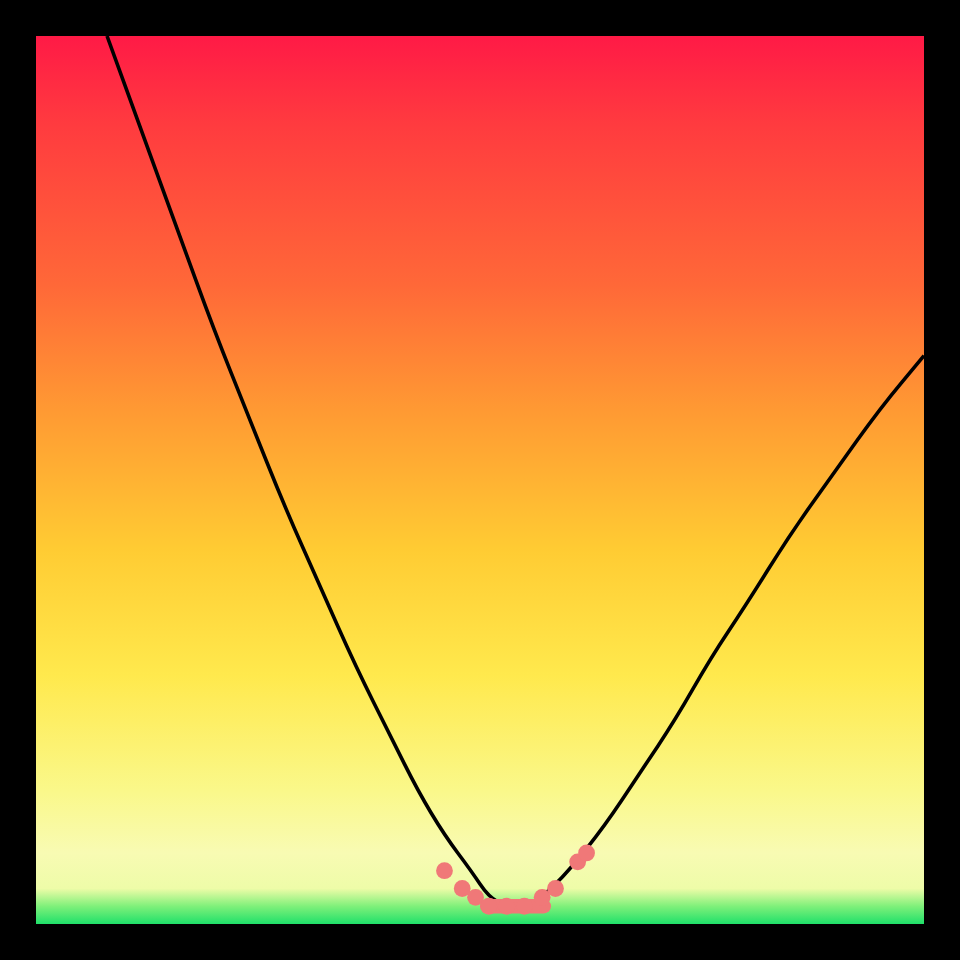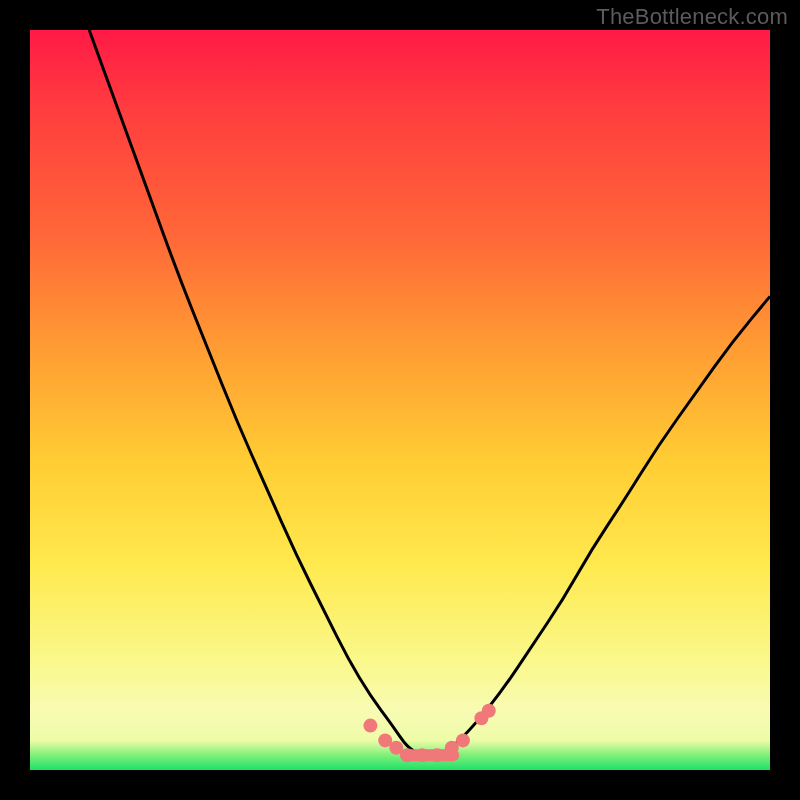--- a/index.html
+++ b/index.html
@@ -56,21 +56,20 @@
     width: 740px;
     height: 740px;
     overflow: visible;
   }
 </style>
 </head>
 <body>
 
 <div class="frame">
 
-  <div class="watermark">TheBottleneck.com</div>
 
   <div class="plot-area">
     <svg class="curve" viewBox="0 0 740 740">
       <g>
         <path id="curvePath" fill="none" stroke="#000" stroke-width="3" d="M 59.2 0.0 Q 59.2 0.0 74.0 40.7 Q 88.8 81.4 103.6 122.1 Q 118.4 162.8 133.2 203.5 Q 148.0 244.2 162.8 281.2 Q 177.6 318.2 192.4 355.2 Q 207.2 392.2 222.0 425.5 Q 236.8 458.8 251.6 492.1 Q 266.4 525.4 281.2 555.0 Q 296.0 584.6 307.1 606.8 Q 318.2 629.0 329.3 647.5 Q 340.4 666.0 351.5 680.8 Q 362.6 695.6 370.0 706.7 Q 377.4 717.8 384.8 721.5 Q 392.2 725.2 399.6 725.2 Q 407.0 725.2 414.4 721.5 Q 421.8 717.8 432.9 706.7 Q 444.0 695.6 458.8 677.1 Q 473.6 658.6 488.4 636.4 Q 503.2 614.2 518.0 592.0 Q 532.8 569.8 547.6 543.9 Q 562.4 518.0 577.2 495.8 Q 592.0 473.6 610.5 444.0 Q 629.0 414.4 647.5 388.5 Q 666.0 362.6 684.5 336.7 Q 703.0 310.8 721.5 288.6 T 740.0 266.4"></path>
       </g>
       <g id="flatBand">
           <rect x="370.0" y="719.2" width="59.2" height="12" rx="6" fill="#f07878"></rect>
         </g>
       <g id="markerDots">

